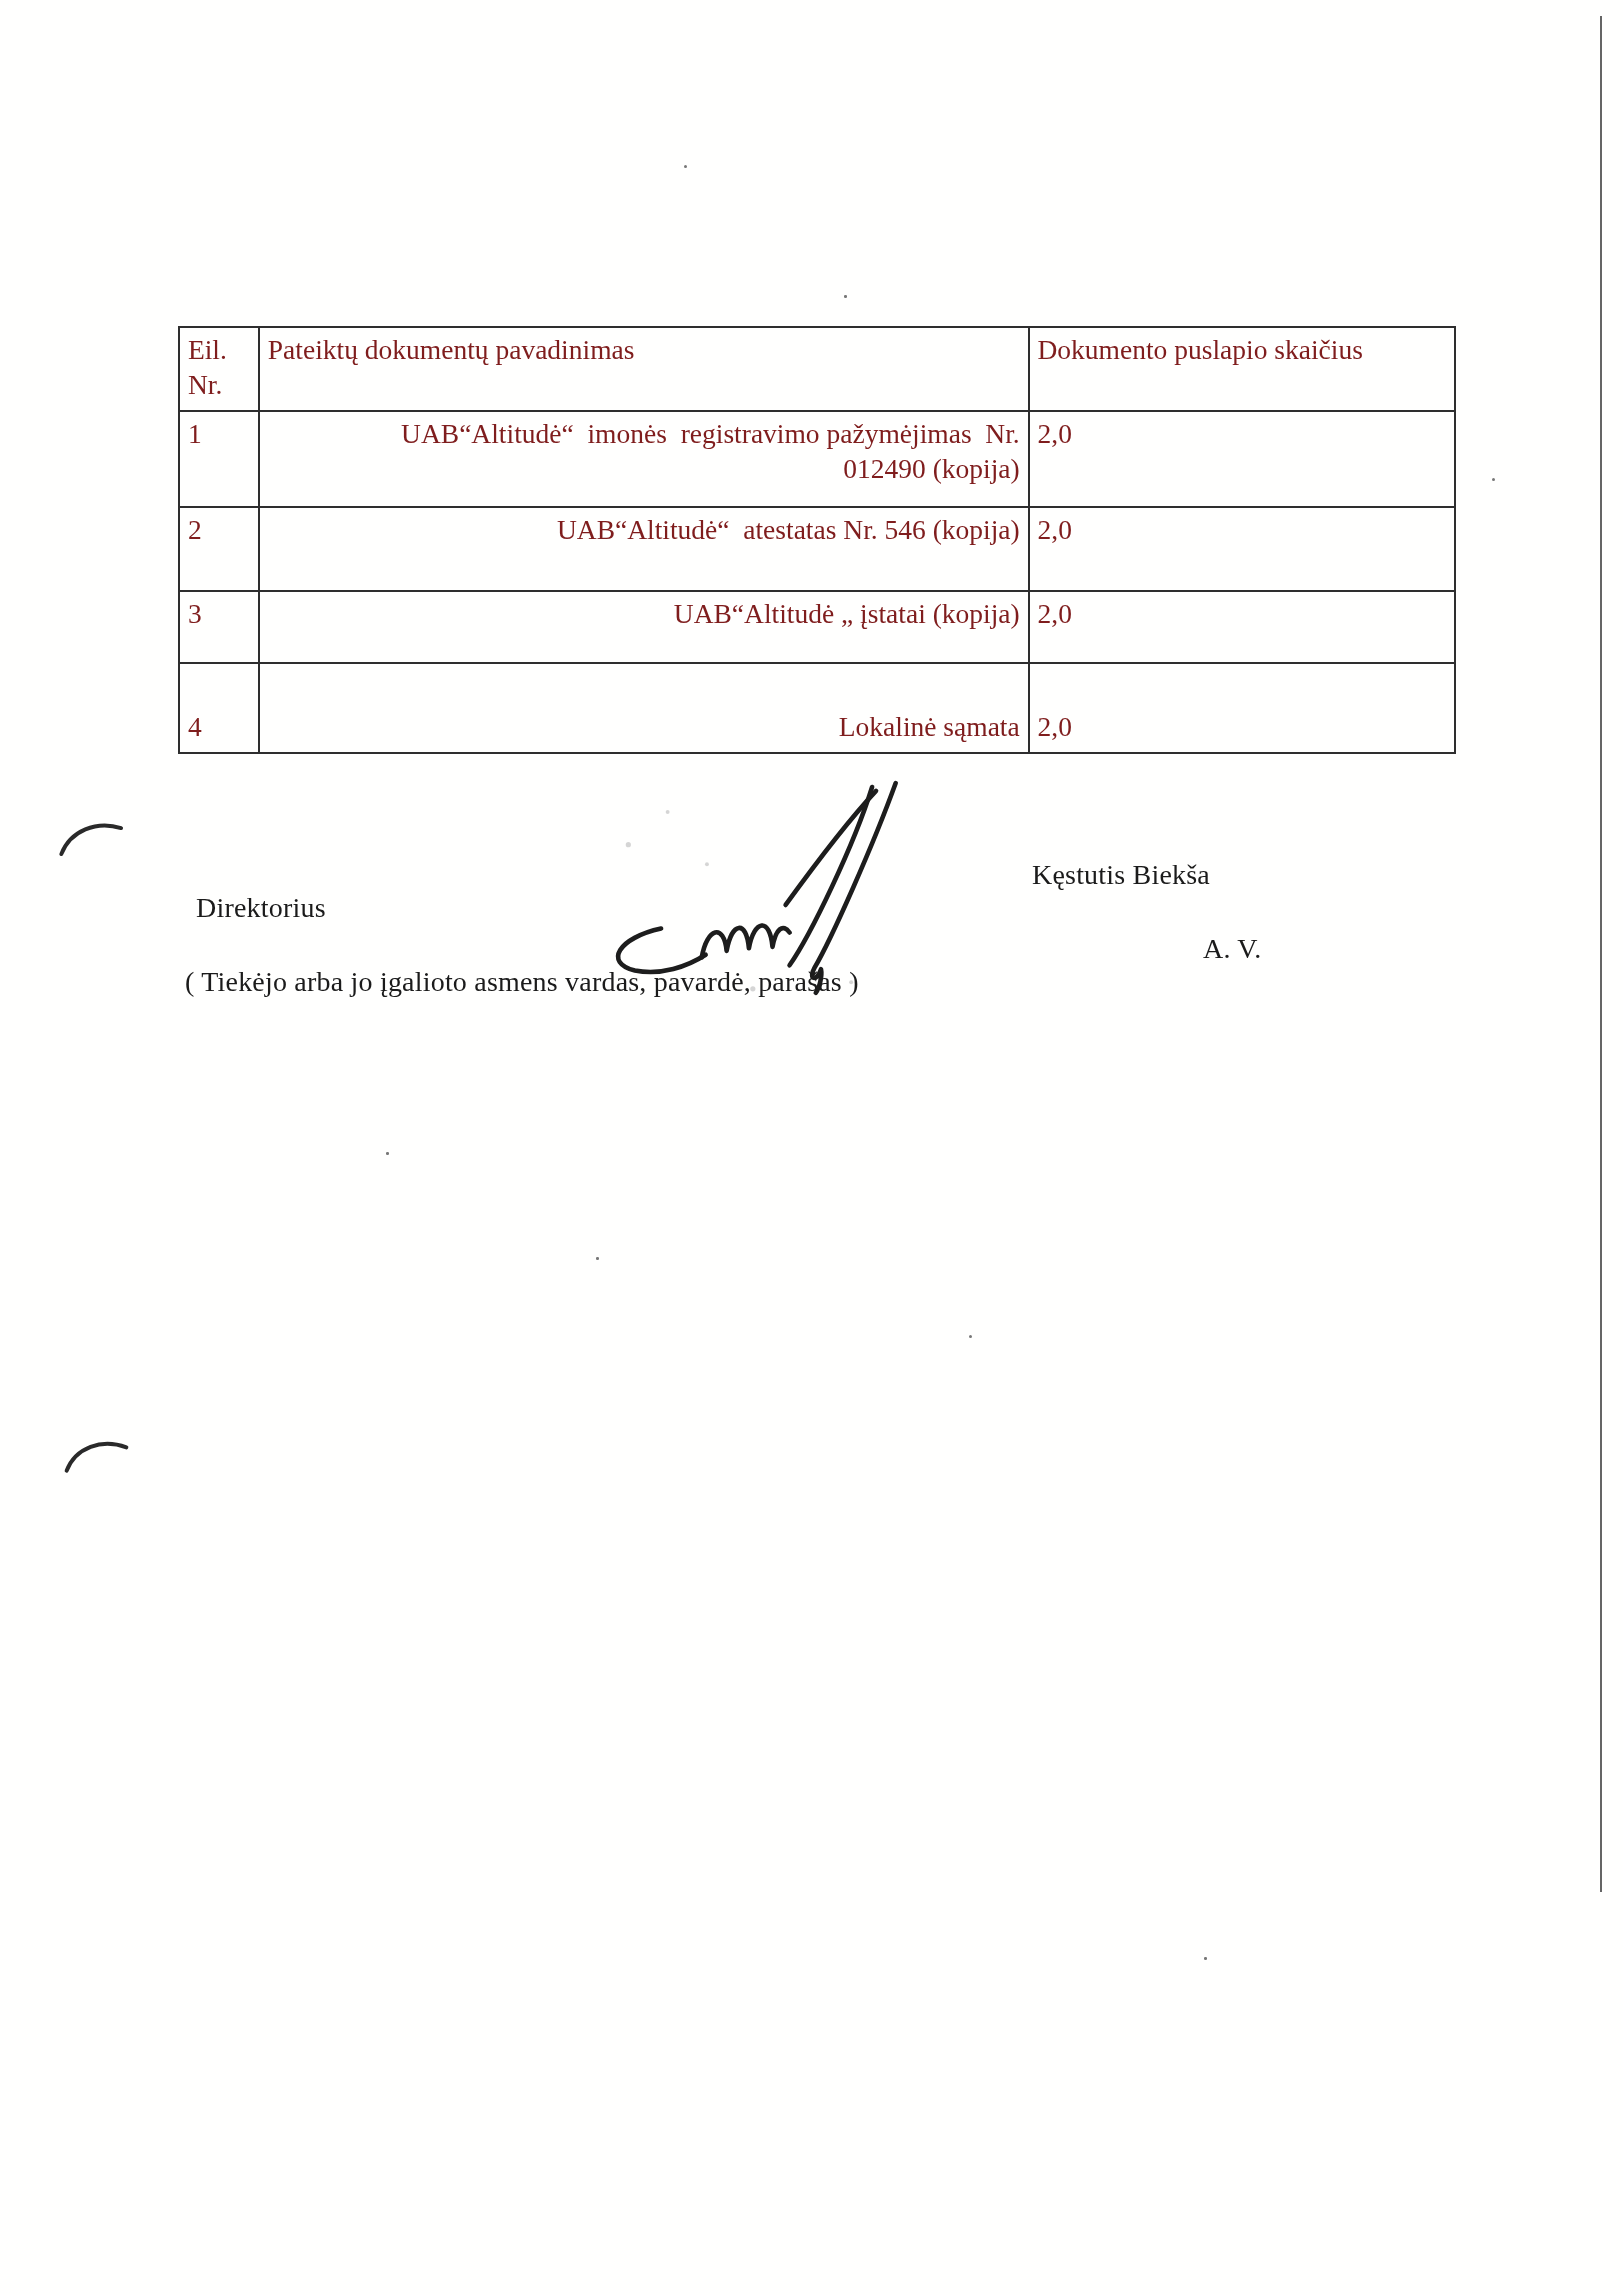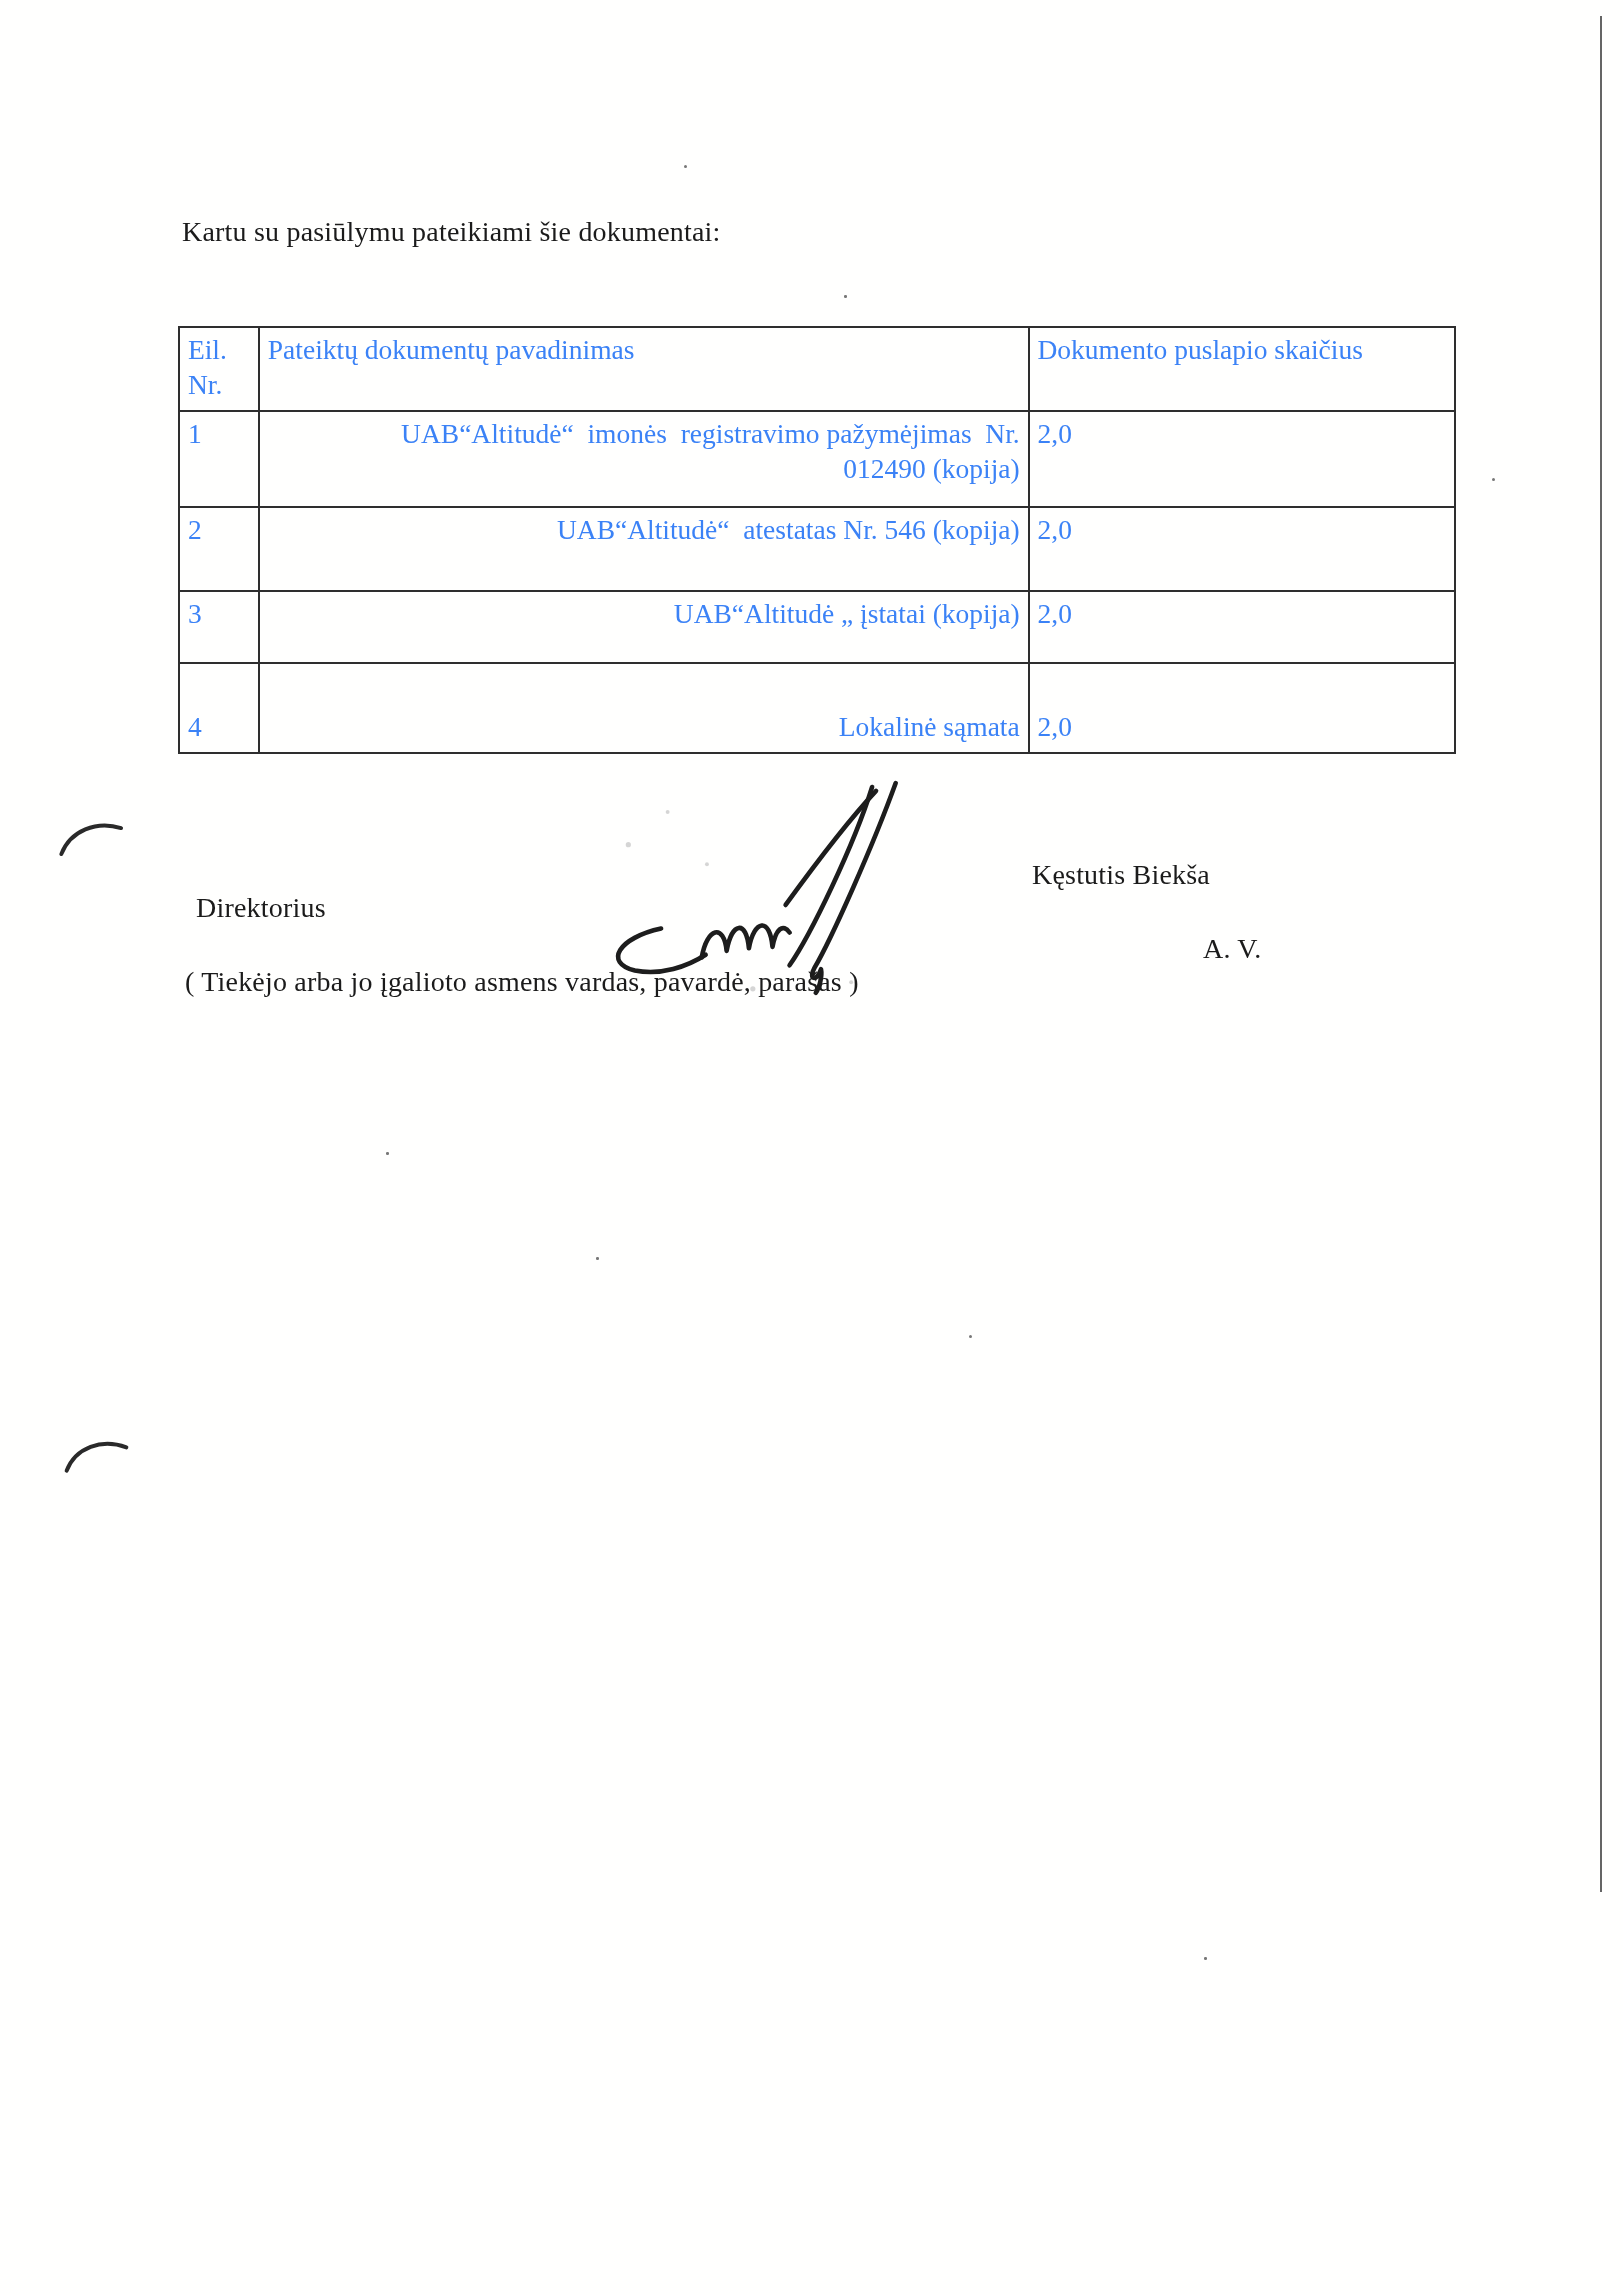--- a/index.html
+++ b/index.html
@@ -18,21 +18,21 @@
   .text { position: absolute; font-size: 28px; letter-spacing: 0.2px; white-space: nowrap; }
   .intro        { left: 182px; top: 113px; }
   .attachments  { left: 182px; top: 216px; }
 
   table.docs {
     position: absolute;
     left: 178px; top: 326px;
     width: 1278px;
     border-collapse: collapse;
     font-size: 27.5px;
-    color: #3b82f6;
+    color: #7f1d1d;
   }
   table.docs th, table.docs td {
     border: 2px solid #2e2e2e;
     vertical-align: top;
     padding: 5.2px 7.9px;
     font-weight: normal;
     line-height: 1.25;
   }
   th.c1, td.c1 { width: 80px; text-align: left; }
   th.c2, td.c2 { width: 771px; }
@@ -69,21 +69,20 @@
   .pen-mark.m1 { left: 56px; top: 819px; }
   .pen-mark.m2 { left: 60px; top: 1437px; }
 
   .speck { position: absolute; border-radius: 50%; background: #777; }
 </style>
 </head>
 <body>
 
 <div class="page">
 
-  <div class="text attachments">Kartu su pasiūlymu pateikiami šie dokumentai:</div>
 
   <table class="docs">
     <thead>
       <tr>
         <th class="c1">Eil.
 Nr.</th>
         <th class="c2">Pateiktų dokumentų pavadinimas</th>
         <th class="c3">Dokumento puslapio skaičius</th>
       </tr>
     </thead>

